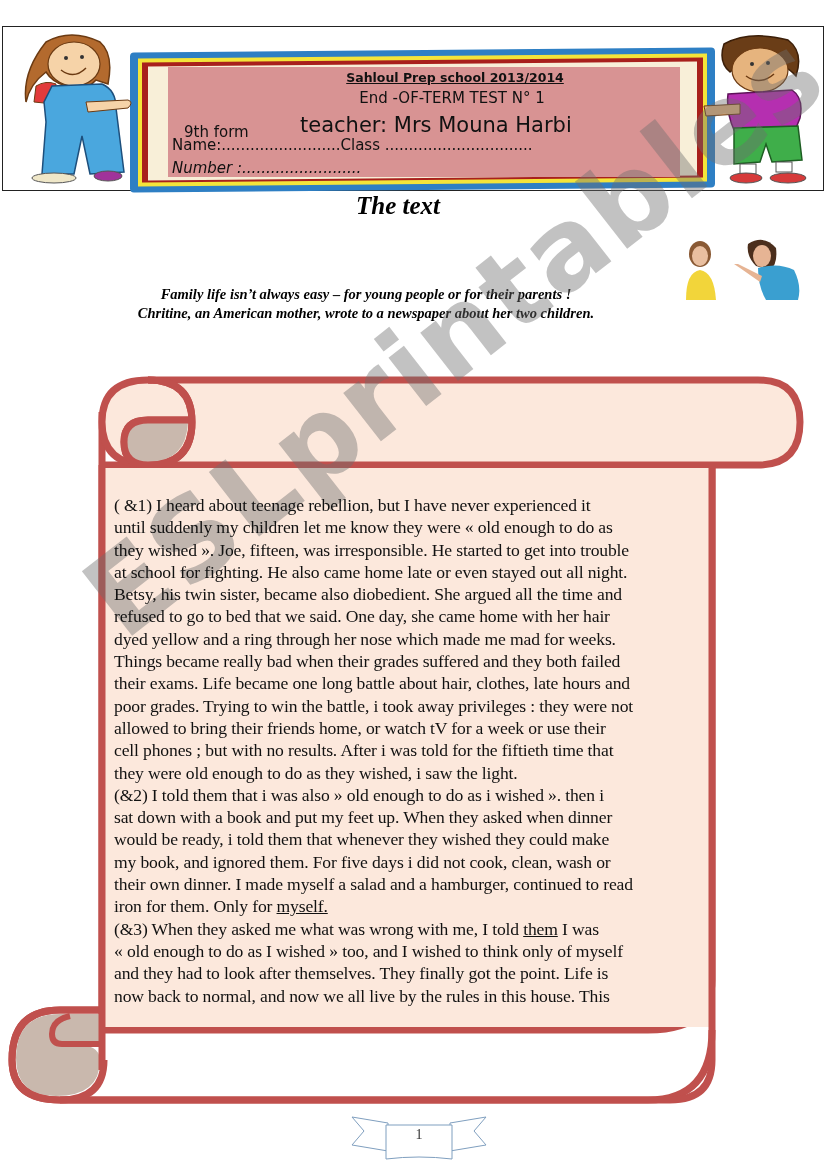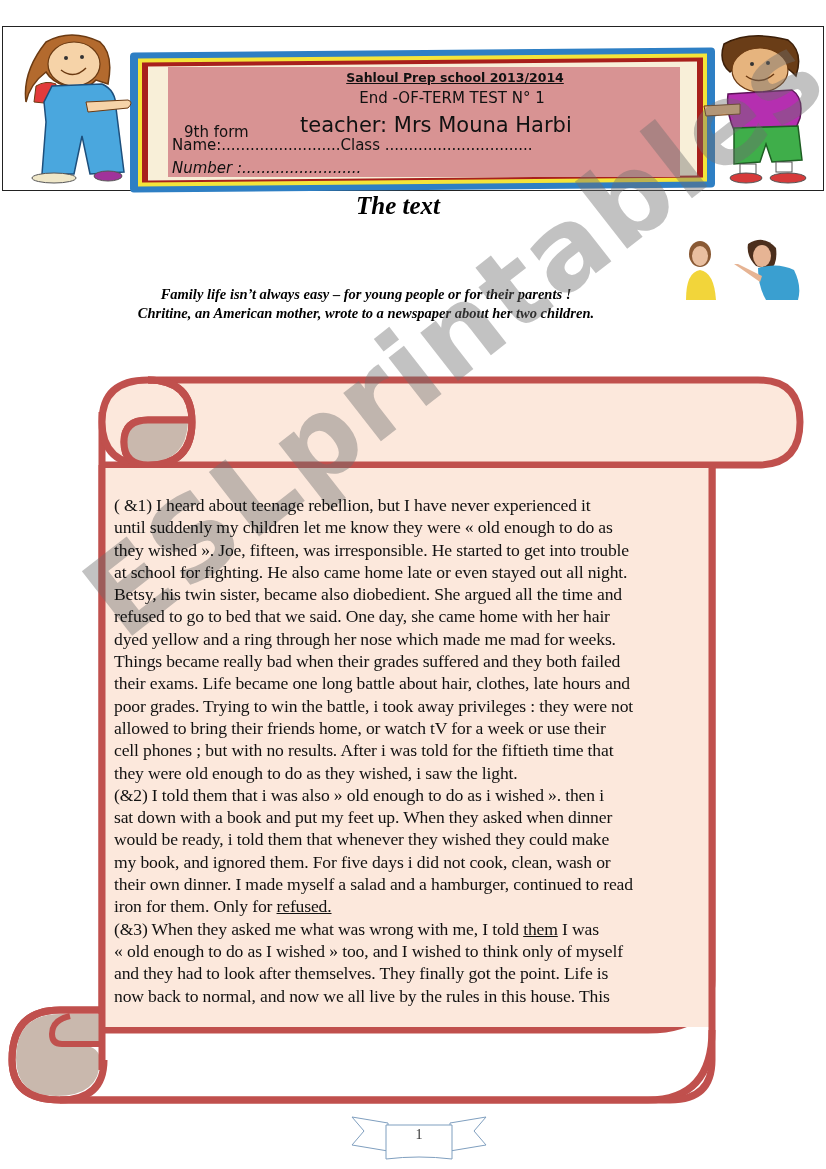--- a/index.html
+++ b/index.html
@@ -195,21 +195,21 @@
   <span class="ln">their exams. Life became one long battle about hair, clothes, late hours and</span>
   <span class="ln">poor grades. Trying to win the battle, i took away privileges : they were not</span>
   <span class="ln">allowed to bring their friends home, or watch tV for a week or use their</span>
   <span class="ln">cell phones ; but with no results. After i was told for the fiftieth time that</span>
   <span class="ln">they were old enough to do as they wished, i saw the light.</span>
   <span class="ln">     (&amp;2)  I told them that i was also » old enough to do as i wished ». then i</span>
   <span class="ln">sat down with a book and put my feet up. When they asked when dinner</span>
   <span class="ln">would be ready, i told them that whenever they wished they could make</span>
   <span class="ln">my book, and ignored them. For five days i did not cook, clean, wash or</span>
   <span class="ln">their own dinner. I made myself a salad and a hamburger, continued to read</span>
-  <span class="ln"><span>iron for them. Only for </span><span class="u">refused.</span></span>
+  <span class="ln"><span>iron for them. Only for </span><span class="u">myself.</span></span>
   <span class="ln"><span>     (&amp;3)  When they asked me what was wrong with me, I told </span><span class="u">them</span><span> I was</span></span>
   <span class="ln">«  old enough to do as I wished » too, and I wished to think only of myself</span>
   <span class="ln">and they had to look after themselves. They finally got the point. Life is</span>
   <span class="ln">now back to normal, and now we all live by the rules in this house. This</span>
 </div>
 
 <svg class="page-ribbon" viewBox="0 0 142 50">
   <path d="M4 2 L40 8 L40 36 L4 30 L16 16Z" fill="#fff" stroke="#7f9fbf" stroke-width="1"></path>
   <path d="M138 2 L102 8 L102 36 L138 30 L126 16Z" fill="#fff" stroke="#7f9fbf" stroke-width="1"></path>
   <path d="M38 10 L104 10 L104 44 Q71 40 38 44Z" fill="#fff" stroke="#7f9fbf" stroke-width="1"></path>

